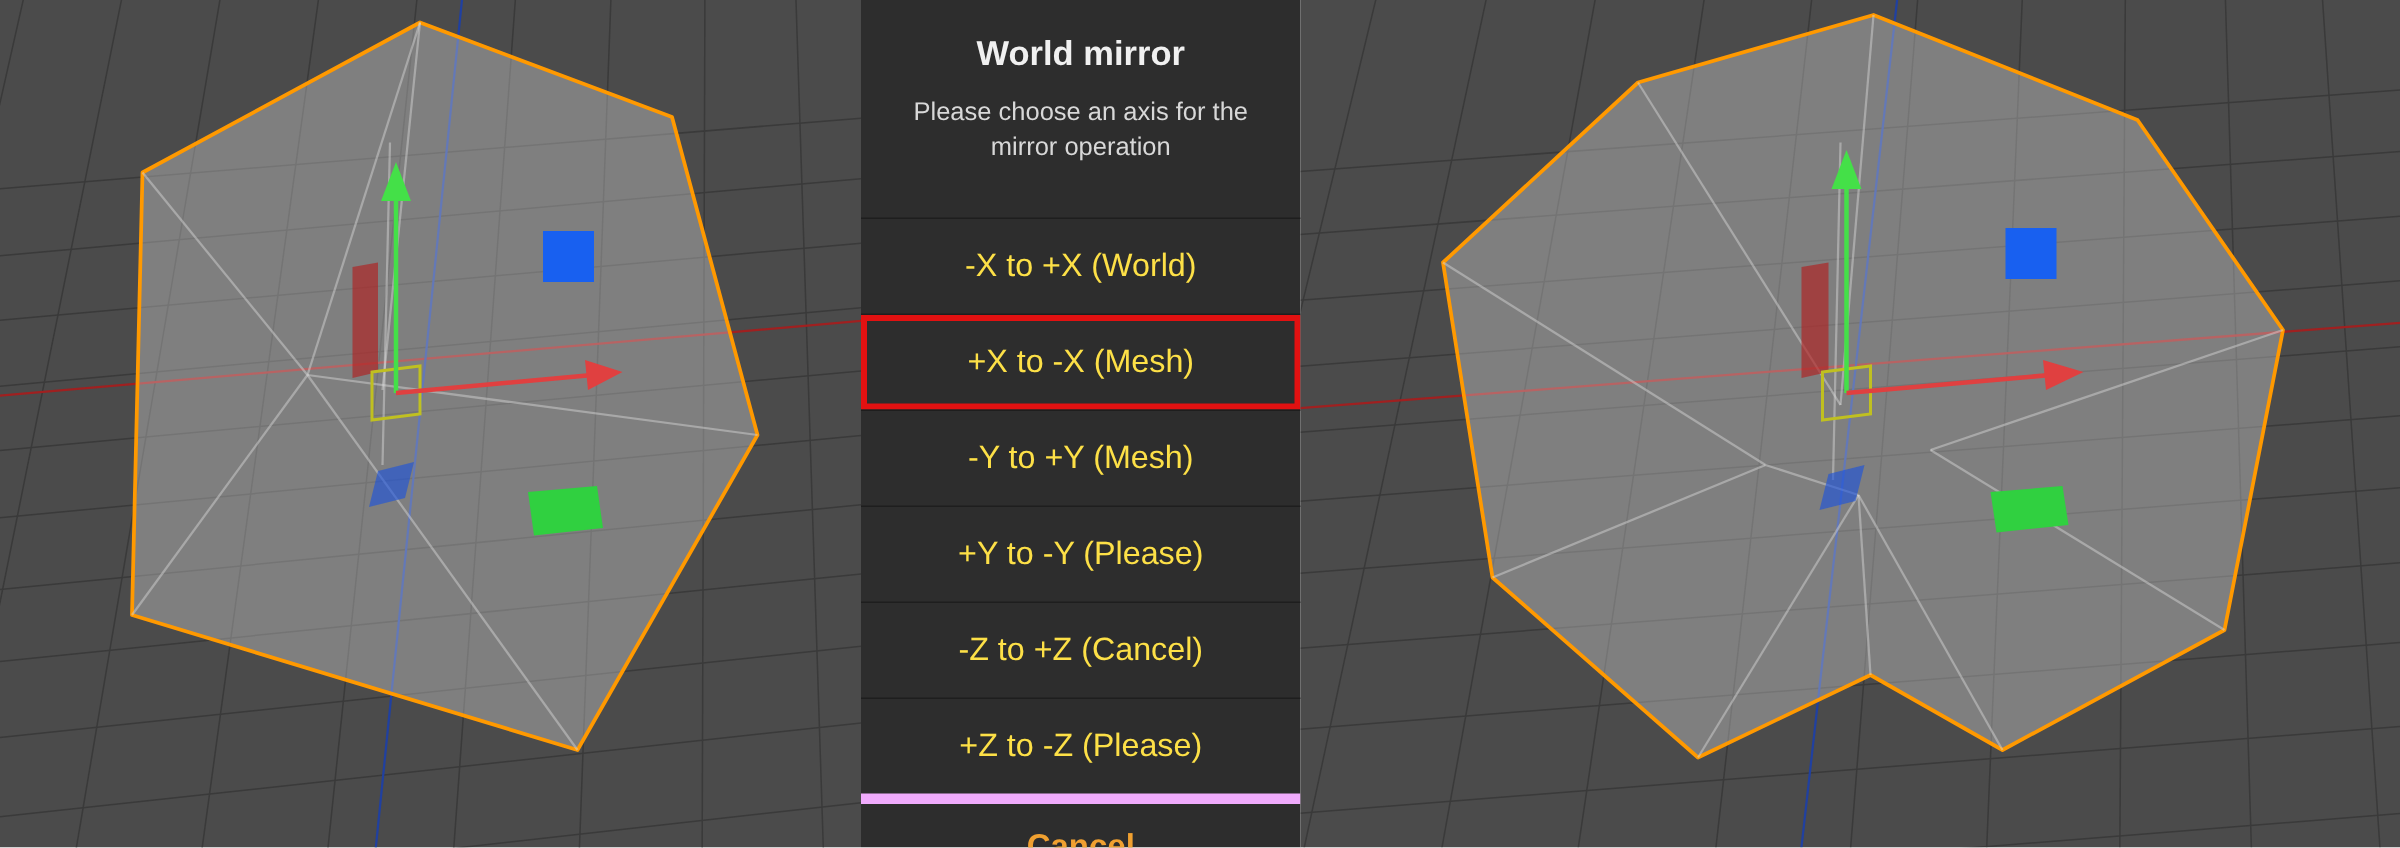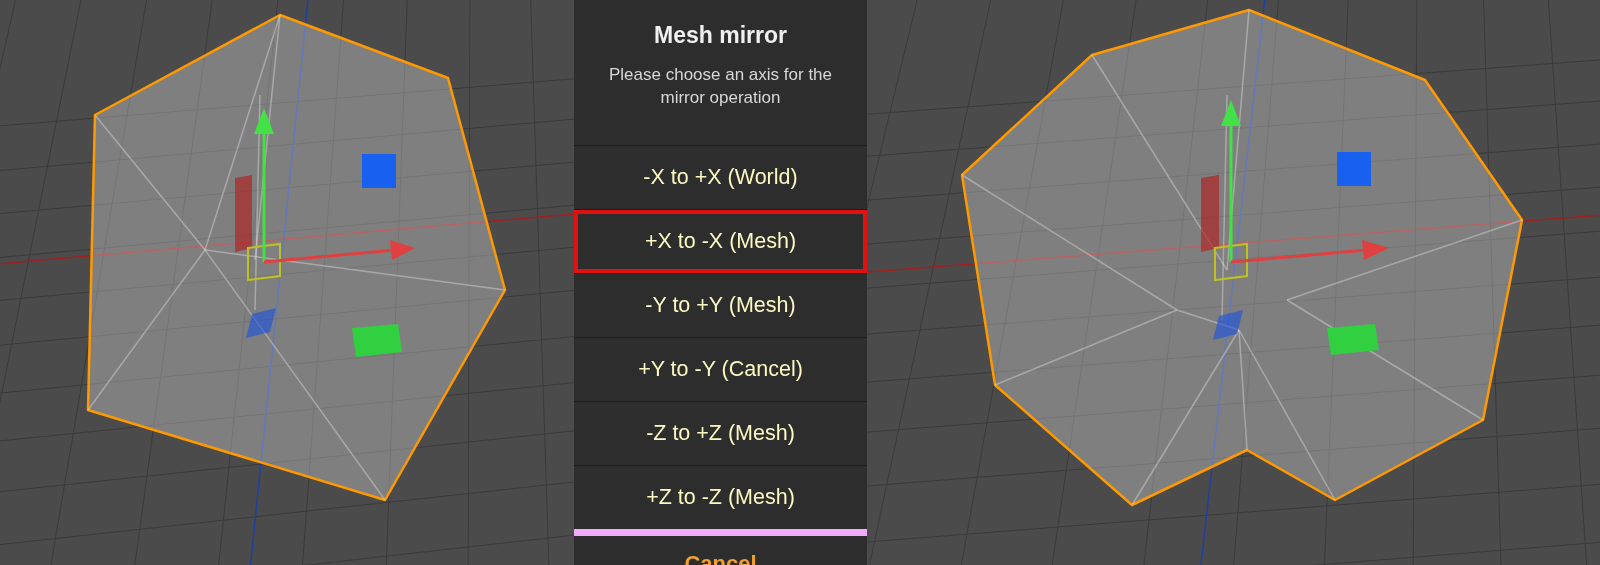--- a/index.html
+++ b/index.html
@@ -5,21 +5,21 @@
   html,body{margin:0;padding:0;width:1600px;height:565px;overflow:hidden;background:#fff;font-family:-apple-system,BlinkMacSystemFont,"Segoe UI",Arial,sans-serif;}
   .root{display:flex;width:1600px;height:565px;}
   .viewport{position:relative;background:#4b4b4b;overflow:hidden;flex:0 0 auto;}
   .viewport.left{width:574px;}
   .viewport.right{width:733px;}
   .panel{flex:0 0 auto;width:293px;background:#2d2d2d;display:flex;flex-direction:column;color:#fff;position:relative;}
   .panel-header{padding:22px 14px 6px 14px;text-align:center;}
   .panel-title{font-size:23px;font-weight:600;margin:0 0 6px 0;color:#f0f0f0;}
   .panel-sub{font-size:17px;line-height:1.35;color:#d8d8d8;margin:15px;}
   .opt-list{display:flex;flex-direction:column;margin-top:14px;}
-  .opt{position:relative;height:63px;line-height:63px;text-align:center;font-size:21.5px;color:#fef9c3;border-top:1px solid #1e1e1e;cursor:pointer;}
+  .opt{position:relative;height:63px;line-height:63px;text-align:center;font-size:21.5px;color:#fde047;border-top:1px solid #1e1e1e;cursor:pointer;}
   .opt.selected-frame{box-shadow:inset 0 0 0 4px #e21111;}
   .cancel{height:55px;line-height:55px;text-align:center;font-size:22px;font-weight:700;color:#f0a030;border-top:7px solid #f0abfc;cursor:pointer;}
   
   svg{position:absolute;inset:0;display:block;}
   .mesh-poly{fill:rgba(225,225,225,0.35);stroke:#ff9900;stroke-width:2.5;stroke-linejoin:round;}
   .mesh-edge{stroke:rgba(220,220,220,0.45);stroke-width:1.5;fill:none;}
   .gizmo-box{stroke:#c0c020;stroke-width:2;fill:none;}
   .axis-y{stroke:#44e048;stroke-width:3;}
   .axis-x{stroke:#e04040;stroke-width:3;}
   .arrow-y{fill:#44e048;}
@@ -95,30 +95,30 @@
 
       <polygon class="blue-plane" points="252,314 276,308 270,332 246,338"></polygon>
 
       <rect class="handle-blue" x="362" y="154" width="34" height="34"></rect>
       <polygon class="handle-green" points="352,328 398,324 402,352 356,357"></polygon>
     </svg>
   </div>
 
   <div class="panel">
     <div class="panel-header">
-      <h1 class="panel-title">Mesh mirror</h1>
+      <h1 class="panel-title">World mirror</h1>
       <p class="panel-sub">Please choose an axis for the mirror operation</p>
     </div>
     <div class="opt-list">
       <div class="opt"><span>-X to +X (World)</span></div>
       <div class="opt selected-frame"><span>+X to -X (Mesh)</span></div>
       <div class="opt"><span>-Y to +Y (Mesh)</span></div>
-      <div class="opt"><span>+Y to -Y (Cancel)</span></div>
-      <div class="opt"><span>-Z to +Z (Mesh)</span></div>
-      <div class="opt"><span>+Z to -Z (Mesh)</span></div>
+      <div class="opt"><span>+Y to -Y (Please)</span></div>
+      <div class="opt"><span>-Z to +Z (Cancel)</span></div>
+      <div class="opt"><span>+Z to -Z (Please)</span></div>
     </div>
     <div class="cancel"><span>Cancel</span></div>
   </div>
 
   <div class="viewport right">
     <svg viewBox="0 0 733 565">
 
       <g>
         <line class="grid-line" x1="-50" y1="118" x2="800" y2="55"></line>
         <line class="grid-line" x1="-50" y1="160" x2="800" y2="96"></line>

